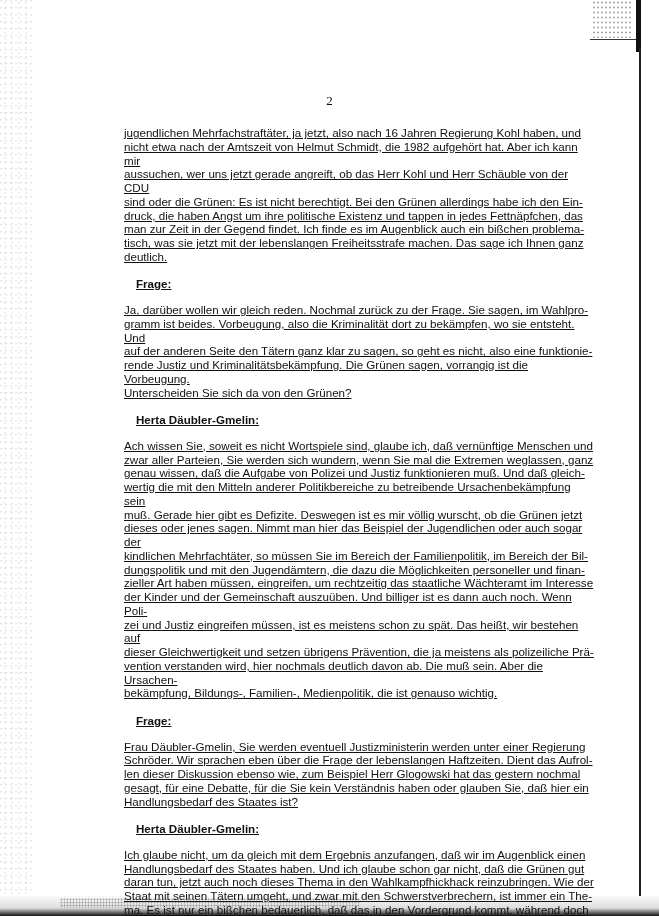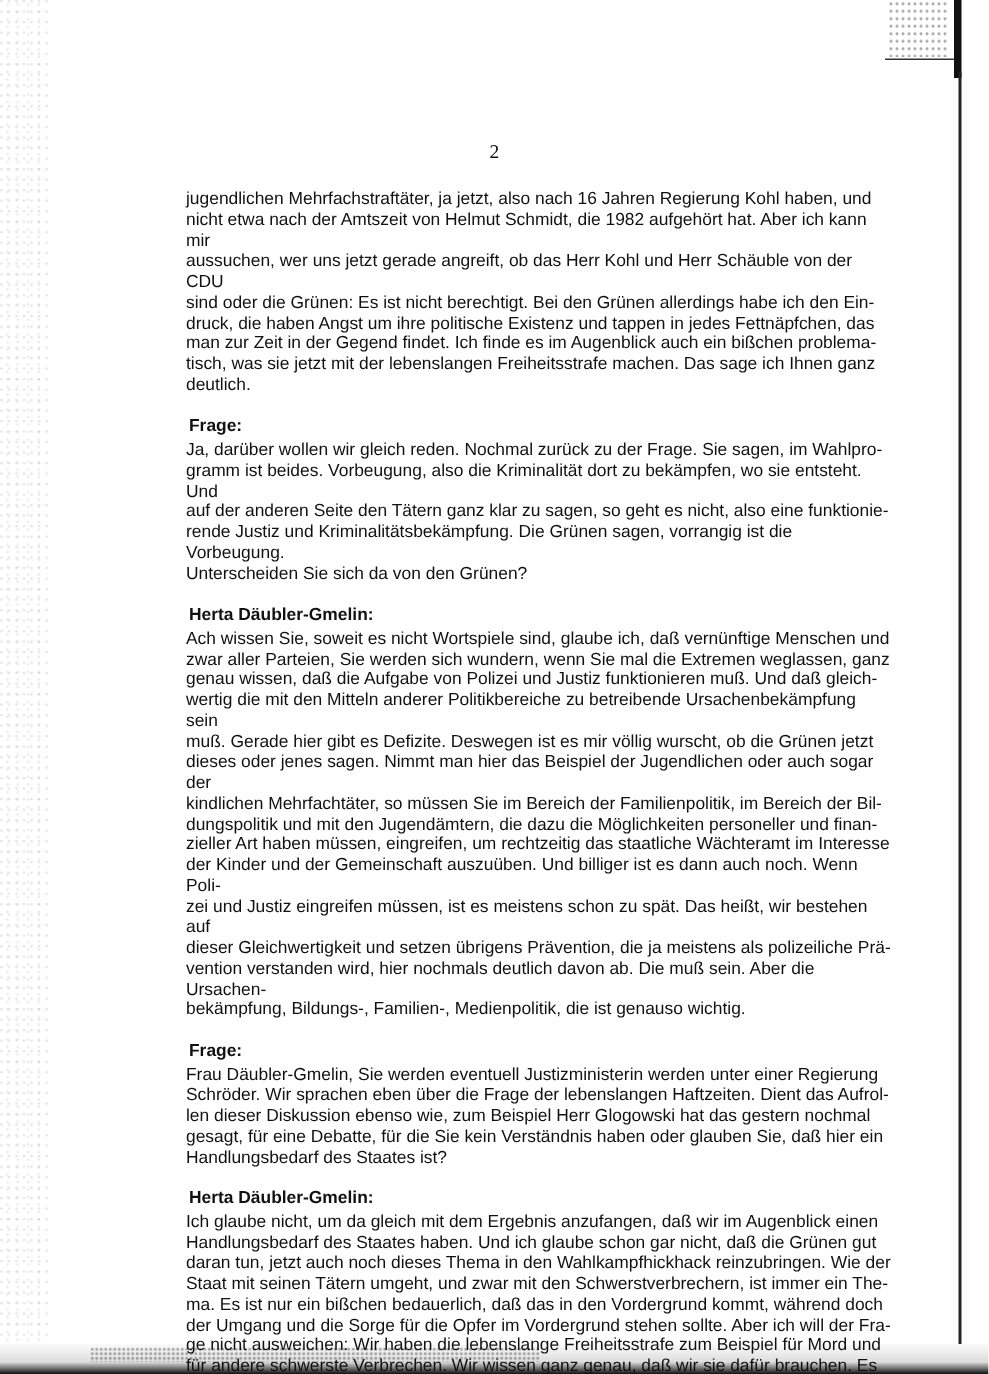--- a/index.html
+++ b/index.html
@@ -44,22 +44,22 @@
   }
   .page-number {
     position: absolute; left: 0; width: 659px; top: 93px;
     text-align: center; font-family: "Liberation Serif", serif; font-size: 13px;
   }
   .content {
     position: absolute; left: 124px; top: 126px; width: 470px;
     font-size: 11.6px; line-height: 13.75px;
   }
   .para { margin: 0 0 13.75px 0; white-space: pre-line; }
-  .speaker { font-weight: bold; margin: 2px; }
-  .block { margin: 0; }
+  .speaker { font-weight: bold; margin: 12px; }
+  .block { margin: 0; text-decoration: underline; }
 </style>
 </head>
 <body>
 
 <div class="scan-left"></div>
 <div class="scan-right-speck"></div>
 <div class="scan-top-line"></div>
 <div class="scan-right-bar"></div>
 <div class="scan-right-line"></div>
 <div class="scan-bottom"></div>

